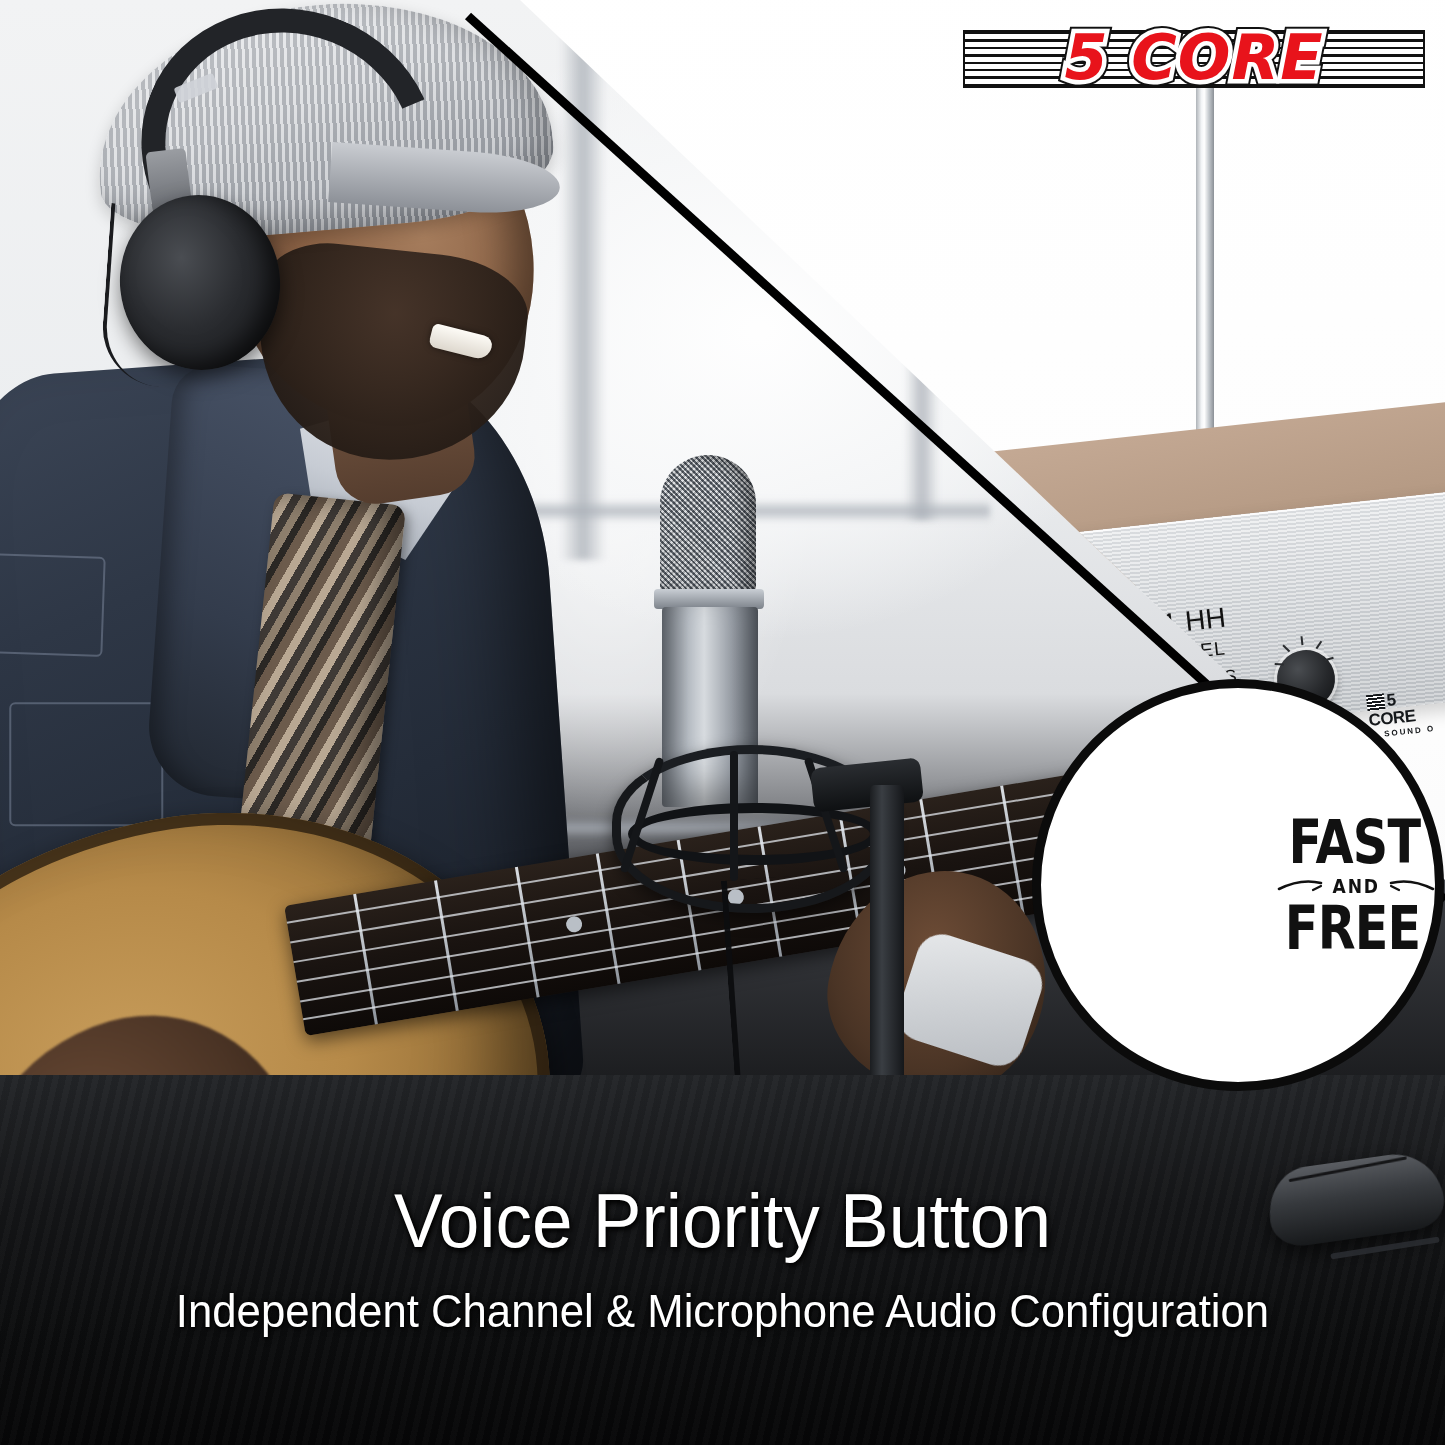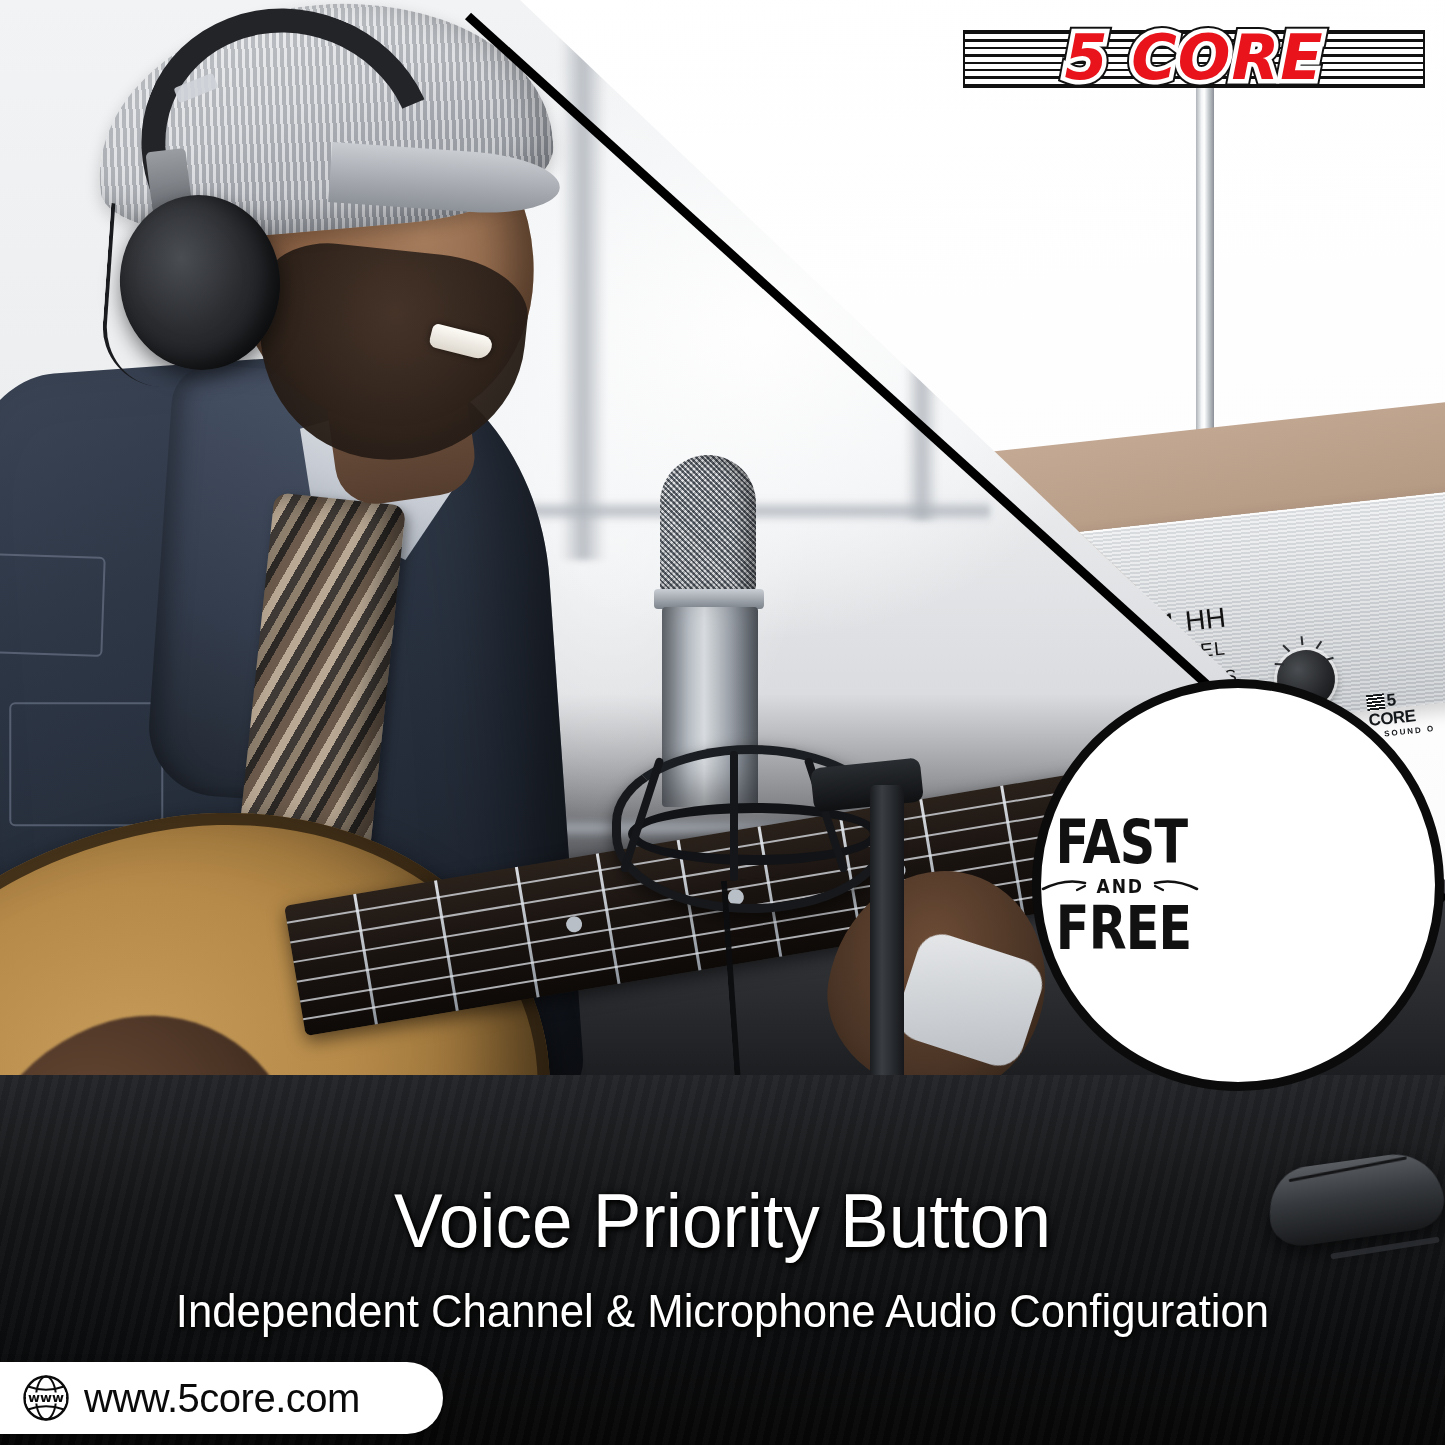--- a/index.html
+++ b/index.html
@@ -312,21 +312,21 @@
     display:flex;align-items:center;justify-content:center;
     font:italic 900 62px/1 "DejaVu Sans", sans-serif;color:transparent;letter-spacing:1px;
     -webkit-text-stroke:9px #ffffff;
   }
 
   
   .badge{
     position:absolute;left:1032px;top:679px;width:412px;height:412px;
     border-radius:50%;background:#ffffff;border:9px solid #0b0b0b;
     box-sizing:border-box;overflow:hidden;
-    display:flex;flex-direction:column;align-items:flex-start;justify-content:center;
+    display:flex;flex-direction:column;align-items:flex-end;justify-content:center;
   }
   .badge-fast,.badge-free{
     font:900 60px/0.95 "DejaVu Sans", sans-serif;color:#111;
     letter-spacing:-1px;transform:scaleX(.82);
   }
   .badge-and-wrap{display:flex;align-items:center;gap:7px;margin:6px 0 4px;}
   .badge-and{
     font:700 19px/1 "DejaVu Sans", sans-serif;color:#111;letter-spacing:2px;
     transform:scaleX(.9);
   }
@@ -511,26 +511,14 @@
         <path d="M36 10 L44 6" stroke="#111" stroke-width="2.2" stroke-linecap="round"></path>
       </svg>
     </div>
     <div class="badge-free">FREE</div>
 
   </div>
 
   <div class="headline">Voice Priority Button</div>
   <div class="subtitle">Independent Channel &amp; Microphone Audio Configuration</div>
 
-  <div class="web-pill">
-    <svg class="globe" viewBox="0 0 48 48">
-      <circle cx="24" cy="24" r="21.5" fill="none" stroke="#0a0a0a" stroke-width="2.4"></circle>
-      <ellipse cx="24" cy="24" rx="10" ry="21.5" fill="none" stroke="#0a0a0a" stroke-width="2"></ellipse>
-      <line x1="2.5" y1="24" x2="45.5" y2="24" stroke="#0a0a0a" stroke-width="2"></line>
-      <path d="M6 12.5 Q24 19 42 12.5" fill="none" stroke="#0a0a0a" stroke-width="2"></path>
-      <path d="M6 35.5 Q24 29 42 35.5" fill="none" stroke="#0a0a0a" stroke-width="2"></path>
-      <rect x="4" y="18.5" width="40" height="11" fill="#fff"></rect>
-      <text x="24" y="28" text-anchor="middle" font-family="DejaVu Sans, sans-serif" font-size="13" font-weight="700" fill="#0a0a0a">www</text>
-    </svg>
-    <span class="web-url">www.5core.com</span>
-  </div>
 
 </div>
 
 </body></html>

